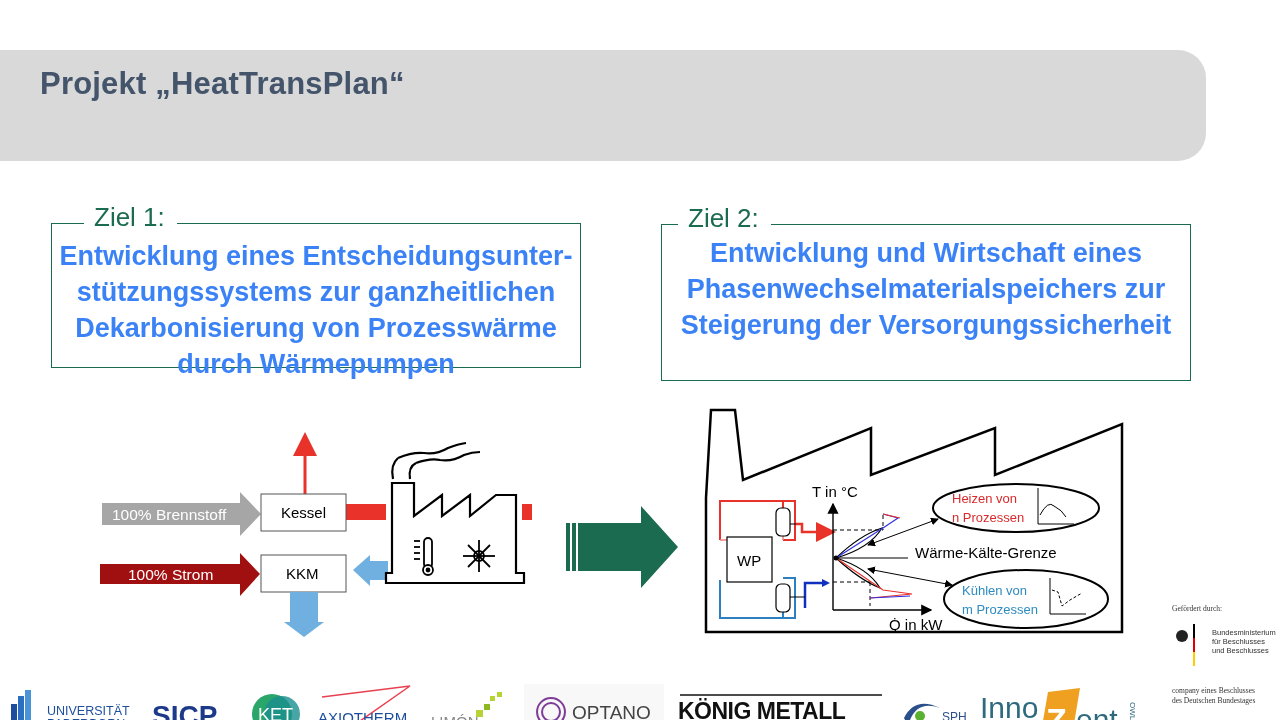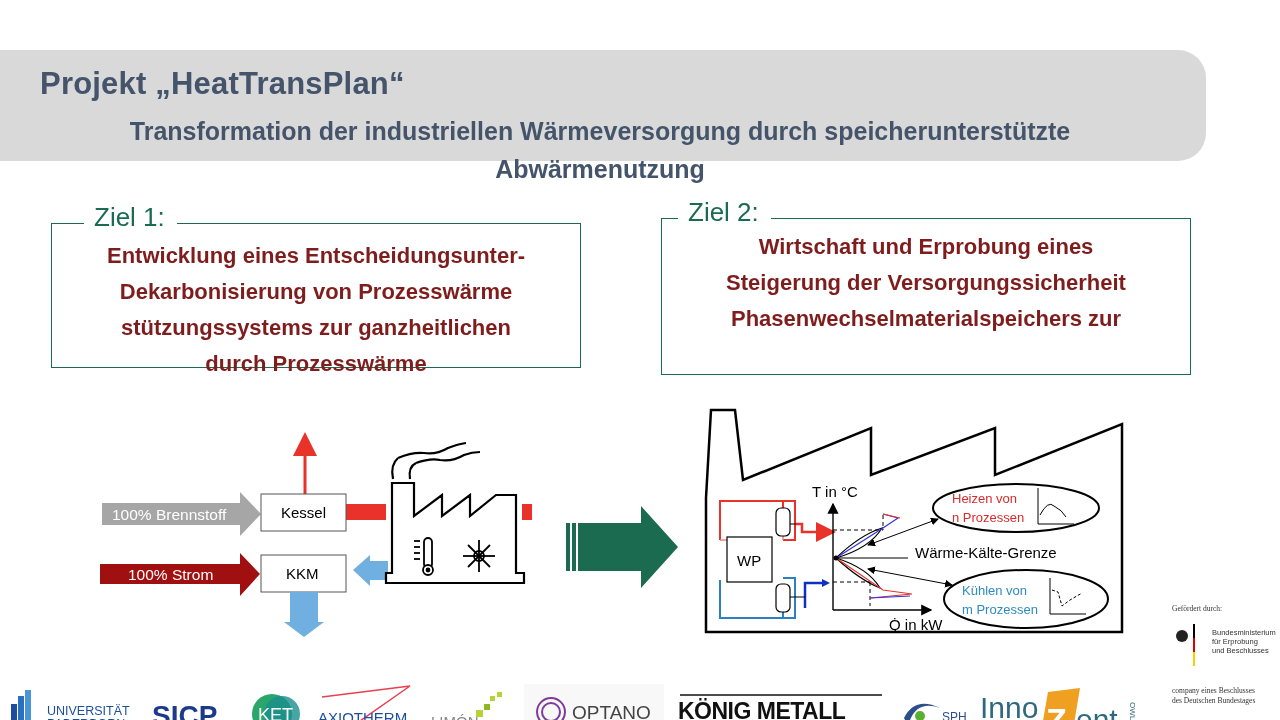--- a/index.html
+++ b/index.html
@@ -1,62 +1,61 @@
 <!DOCTYPE html>
 <html><head>
 <meta charset="utf-8">
 <style>
   * { box-sizing: border-box; margin: 0; padding: 0; }
   body { width: 1280px; height: 720px; background: #ffffff; position: relative; overflow: hidden;
          font-family: "Liberation Sans", "DejaVu Sans", sans-serif; }
   .banner { position: absolute; left: 0; top: 50px; width: 1206px; height: 111px; background: #d9d9d9;
-            border-radius: 0 28px 28px 0; text-align: center; }
+            border-radius: 0 28px 28px 0; }
   .banner .title { position: absolute; left: 40px; top: 16px; font-size: 31px; font-weight: bold; color: #44546a; letter-spacing: 0.2px; }
   .banner .sub { position: absolute; left: 40px; top: 62px; width: 1120px; font-size: 25px; font-weight: bold; color: #44546a; line-height: 38px; }
 
   .goal { position: absolute; border: 1.5px solid #1a6b4f; background: #fff; }
   .goal .legend { position: absolute; top: -22px; background: #fff; padding: 0 12px 0 10px; font-size: 26px; color: #1a6b4f; }
-  .goal .body { position: absolute; left: 0; right: 0; text-align: center; font-weight: bold; color: #7f1d1d; font-size: 22px; line-height: 36px; }
+  .goal .body { position: absolute; left: 0; right: 0; text-align: center; font-weight: bold; color: #3b82f6; font-size: 27px; line-height: 36px; }
   #goal1 { left: 51px; top: 223px; width: 530px; height: 145px; }
   #goal1 .legend { left: 32px; }
   #goal1 .body { top: 14px; }
-  #goal2 { left: 661px; top: 218px; width: 530px; height: 157px; }
+  #goal2 { left: 661px; top: 224px; width: 530px; height: 157px; }
   #goal2 .legend { left: 16px; }
   #goal2 .body { top: 10px; }
 
   svg { position: absolute; left: 0; top: 0; }
   .lbl { font-family: "Liberation Sans", sans-serif; }
 
   .logos { position: absolute; left: 0; top: 680px; width: 1064px; height: 60px; }
   .funding { position: absolute; left: 1172px; top: 604px; width: 108px; font-family: "Liberation Serif", serif; font-size: 7.5px; color: #333; }
 </style>
 </head>
 <body>
 
 <div class="banner">
   <div class="title">Projekt „HeatTransPlan“</div>
-  <div class="sub">Transformation der industriellen Wärmeversorgung durch speicherunterstützte Abwärmenutzung</div>
 </div>
 
 <div class="goal" id="goal1">
   <div class="legend">Ziel 1:</div>
   <div class="body">
     <div>Entwicklung eines Entscheidungsunter-</div>
+    <div>stützungssystems zur ganzheitlichen</div>
     <div>Dekarbonisierung von Prozesswärme</div>
-    <div>stützungssystems zur ganzheitlichen</div>
-    <div>durch Prozesswärme</div>
+    <div>durch Wärmepumpen</div>
   </div>
 </div>
 
 <div class="goal" id="goal2">
   <div class="legend">Ziel 2:</div>
   <div class="body">
-    <div>Wirtschaft und Erprobung eines</div>
+    <div>Entwicklung und Wirtschaft eines</div>
+    <div>Phasenwechselmaterialspeichers zur</div>
     <div>Steigerung der Versorgungssicherheit</div>
-    <div>Phasenwechselmaterialspeichers zur</div>
   </div>
 </div>
 
 <svg width="1280" height="720" viewBox="0 0 1280 720">
   <defs>
     <marker id="arrRed" markerWidth="8" markerHeight="8" refX="4" refY="4" orient="auto">
       <path d="M0,0 L8,4 L0,8 z" fill="#e8322a"></path>
     </marker>
     <marker id="arrBlk" markerWidth="8" markerHeight="8" refX="7" refY="4" orient="auto">
       <path d="M0,0 L8,4 L0,8 z" fill="#000"></path>
@@ -244,20 +243,20 @@
 <div class="funding">
   <div style="position:absolute;top:0;left:0;">Gefördert durch:</div>
   <svg width="108" height="60" style="position:absolute;left:0;top:14px;">
     <circle cx="10" cy="18" r="6" fill="#222"></circle>
     <rect x="21" y="6" width="2" height="14" fill="#000"></rect>
     <rect x="21" y="20" width="2" height="14" fill="#dd0000"></rect>
     <rect x="21" y="34" width="2" height="14" fill="#ffcc00"></rect>
   </svg>
   <div style="position:absolute;top:24px;left:40px;line-height:9px;font-family:'Liberation Sans',sans-serif;">
     <div>Bundesministerium</div>
-    <div>für Erprobung</div>
+    <div>für Beschlusses</div>
     <div>und Beschlusses</div>
   </div>
   <div style="position:absolute;top:82px;left:0;line-height:10px;">
     <div>company eines Beschlusses</div>
     <div>des Deutschen Bundestages</div>
   </div>
 </div>
 
 </body></html>

